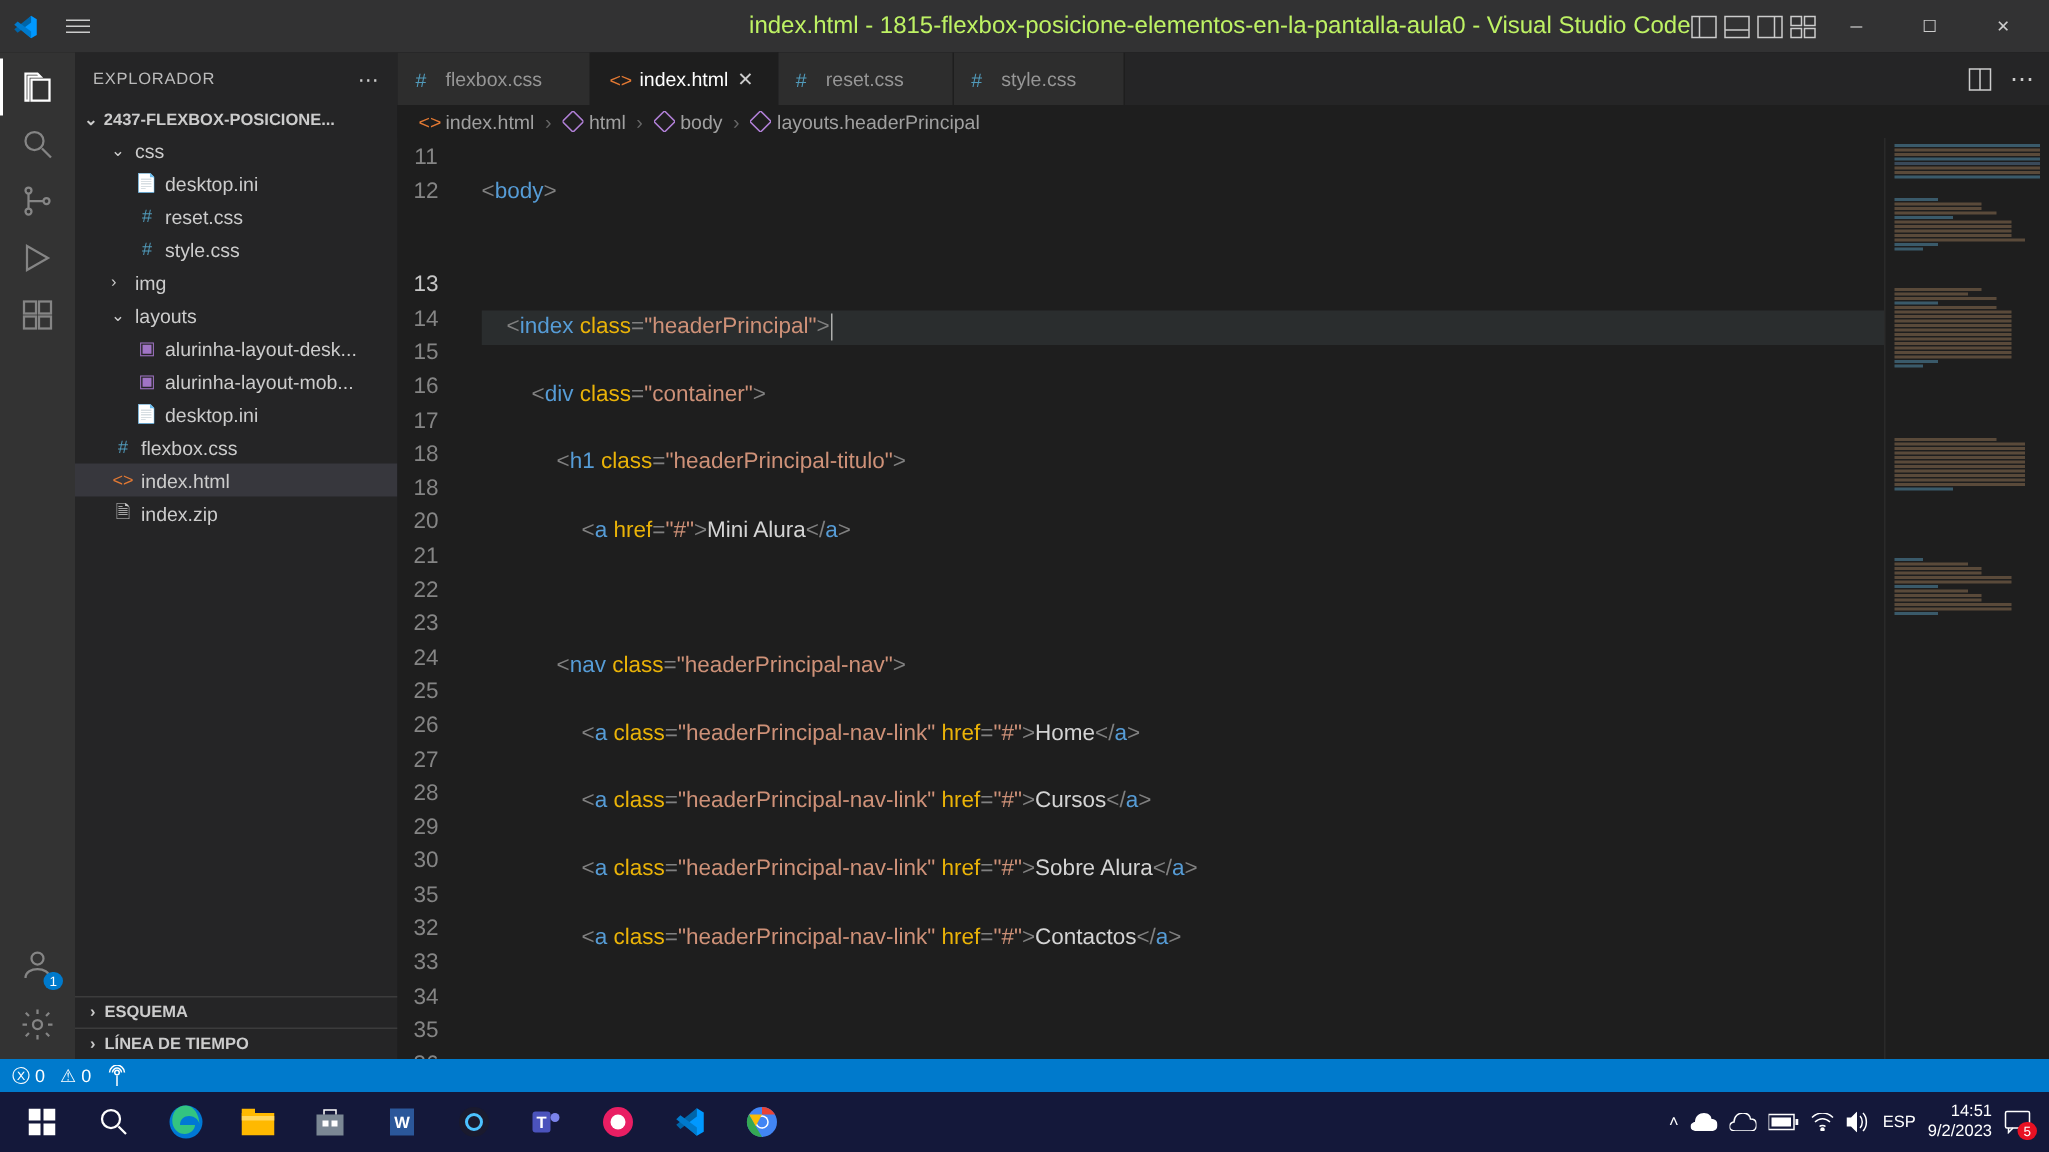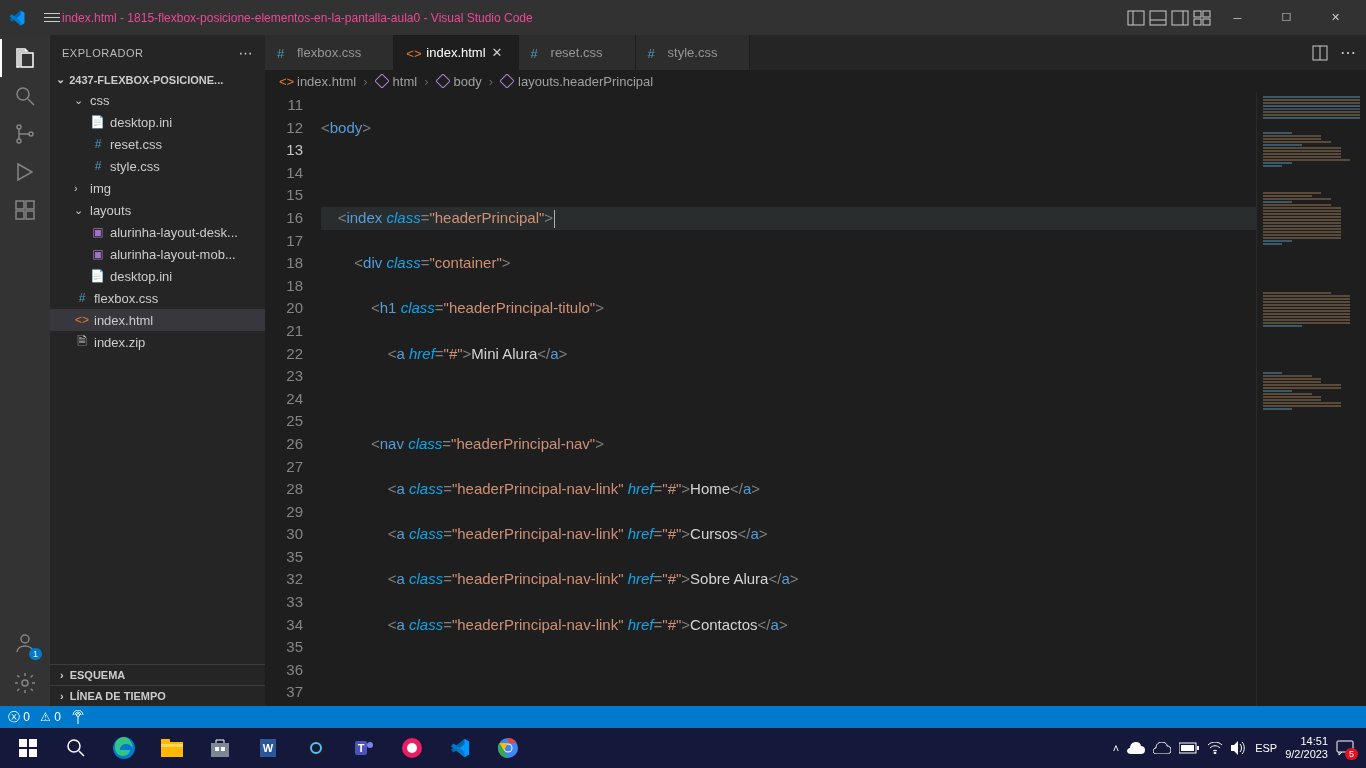--- a/index.html
+++ b/index.html
@@ -3,21 +3,21 @@
 <meta charset="utf-8">
 <style>
 * { margin: 0; padding: 0; box-sizing: border-box; font-family: "Segoe UI", sans-serif; }
 body { background: #1e1e1e; color: #cccccc; overflow: hidden; width: 1366px; height: 768px; position: relative; }
 
 
 .titlebar { height: 35px; background: #323233; display: flex; align-items: center; padding: 0 8px; font-size: 12px; }
 .titlebar .vscode-logo { width: 18px; height: 18px; margin-right: 12px; }
 .titlebar .menu-icon { width: 18px; height: 18px; display: flex; flex-direction: column; justify-content: center; gap: 3px; margin-left: 6px; }
 .titlebar .menu-icon span { height: 1px; background: #ccc; width: 16px; }
-.titlebar .title { flex: 1; text-align: left; color: #ec4899; font-size: 12px; }
+.titlebar .title { flex: 1; text-align: right; color: #bef264; font-size: 16px; }
 .titlebar .right-controls { display: flex; gap: 4px; align-items: center; }
 .titlebar .win-btn { width: 45px; height: 35px; display: flex; align-items: center; justify-content: center; color: #ccc; font-size: 11px; }
 
 
 .main { display: flex; height: calc(100% - 35px - 22px - 40px); }
 
 
 .activitybar { width: 50px; background: #333333; display: flex; flex-direction: column; align-items: center; padding-top: 10px; gap: 12px; }
 .activitybar .icon { width: 26px; height: 26px; display: flex; align-items: center; justify-content: center; color: #858585; position: relative; }
 .activitybar .icon.active { color: #fff; }
@@ -49,29 +49,29 @@
 .tab.active .close { visibility: visible; }
 .tab .tabicon { width: 14px; height: 14px; }
 .tabs .spacer { flex: 1; }
 .tabs .right-actions { display: flex; align-items: center; gap: 12px; padding: 0 10px; color: #ccc; }
 .breadcrumb { height: 22px; display: flex; align-items: center; padding-left: 14px; font-size: 13px; color: #a0a0a0; background: #1e1e1e; gap: 4px; }
 .breadcrumb .sep { color: #666; margin: 0 3px; }
 .breadcrumb .bicon { width: 14px; height: 14px; display: inline-flex; }
 
 
 .code-area { flex: 1; display: flex; overflow: hidden; font-family: Consolas, "Courier New", monospace; font-size: 15px; position: relative; }
-.gutter { width: 56px; text-align: right; padding-right: 18px; color: #858585; user-select: none; line-height: 22.6px; padding-top: 2px; }
+.gutter { width: 56px; text-align: center; padding-right: 18px; color: #858585; user-select: none; line-height: 22.6px; padding-top: 2px; }
 .gutter .ln { height: 22.6px; }
-.gutter .ln.current { color: #c6c6c6; }
+.gutter .ln.current { color: #c6c6c6; margin-top: 40px; }
 .code { flex: 1; white-space: pre; line-height: 22.6px; padding-top: 2px; overflow: hidden; position: relative; }
 .code .line { height: 22.6px; }
 .code .line.hl { background: #2a2d2e; }
 .tok-tag { color: #569cd6; }
 .tok-punc { color: #808080; }
-.tok-attr { color: #0ea5e9; font-style: italic; }
+.tok-attr { color: #eab308; }
 .tok-str { color: #ce9178; }
 .tok-text { color: #d4d4d4; }
 .cursor { display: inline-block; width: 1px; height: 18px; background: #aeafad; vertical-align: middle; margin-left: 1px; }
 
 .minimap { position: absolute; right: 0; top: 0; bottom: 0; width: 110px; background: #1e1e1e; border-left: 1px solid #2a2a2a; overflow: hidden; }
 .minimap-block { position: absolute; left: 6px; right: 6px; }
 .mm-line { height: 2px; margin-bottom: 1px; background: #3a4a5a; }
 .mm-line.o { background: #5a4a3a; }
 .mm-line.b { background: #3a5a6a; }
 

